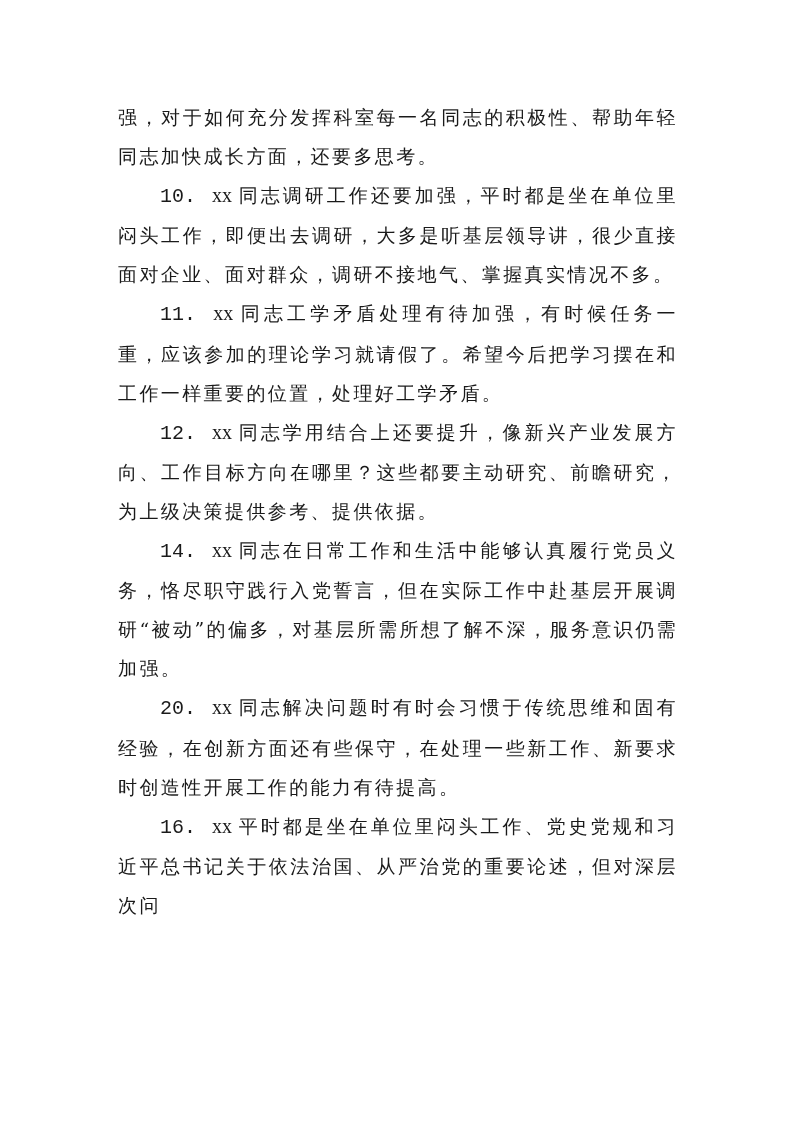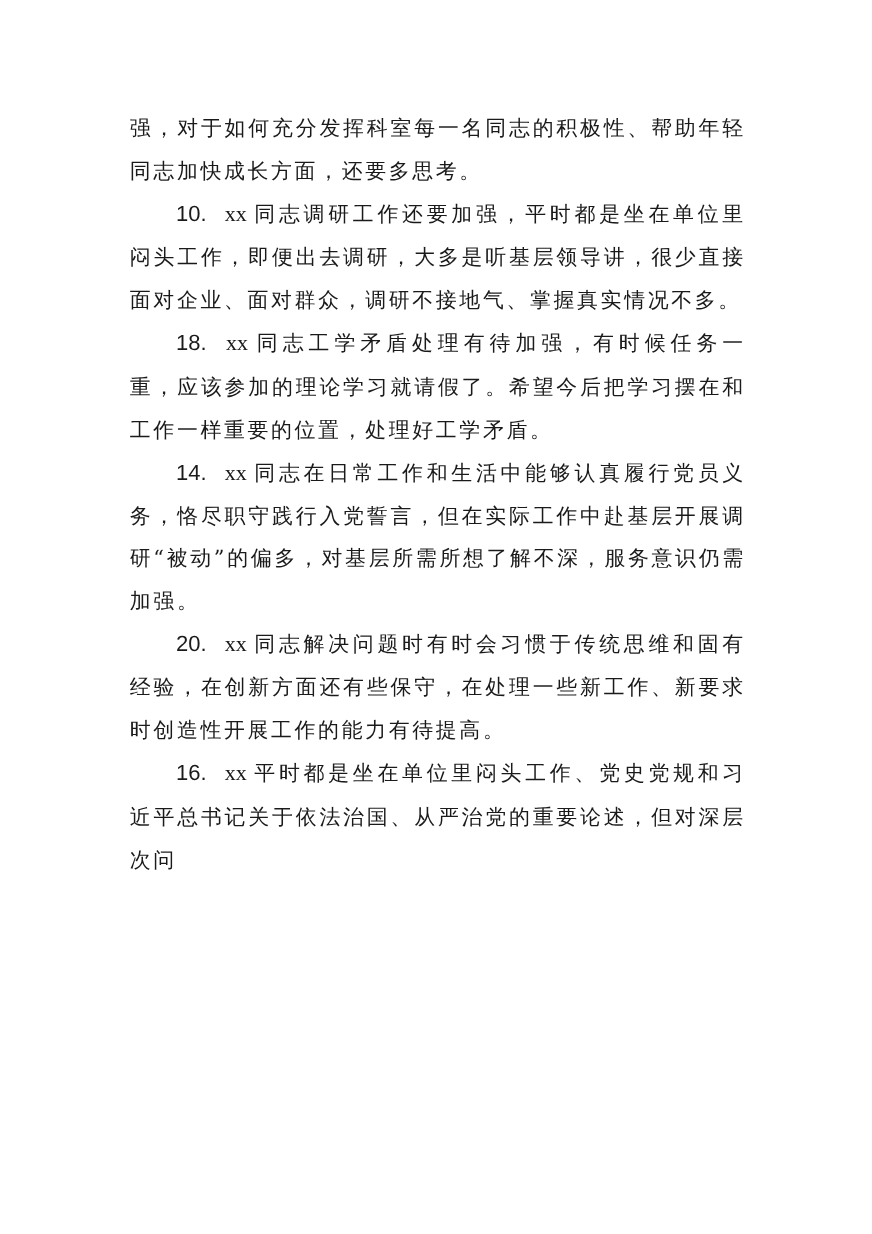--- a/index.html
+++ b/index.html
@@ -35,21 +35,21 @@
     .para {
       margin: 0;
       padding: 0;
       text-align: justify;
       text-justify: inter-character;
     }
     .para.indent {
       text-indent: 42px;
     }
     .num {
-      font-family: Liberation Sans, sans-serif;
+      font-family: Liberation Mono, monospace;
       letter-spacing: 0;
       font-size: 20px;
     }
     .xx {
       font-family: "Liberation Serif", "DejaVu Serif", serif;
       letter-spacing: 0;
       font-size: 20px;
       margin-right: 6px;
       margin-left: 7px;
     }
@@ -63,24 +63,28 @@
     <p class="para">
       <span>强，对于如何充分发挥科室每一名同志的积极性、帮助年轻同志加快成长方面，还要多思考。</span>
     </p>
 
     <p class="para indent">
       <span class="num">10.</span>
       <span class="xx">xx</span><span>同志调研工作还要加强，平时都是坐在单位里闷头工作，即便出去调研，大多是听基层领导讲，很少直接面对企业、面对群众，调研不接地气、掌握真实情况不多。</span>
     </p>
 
     <p class="para indent">
-      <span class="num">18.</span>
+      <span class="num">11.</span>
       <span class="xx">xx</span><span>同志工学矛盾处理有待加强，有时候任务一重，应该参加的理论学习就请假了。希望今后把学习摆在和工作一样重要的位置，处理好工学矛盾。</span>
     </p>
 
+    <p class="para indent">
+      <span class="num">12.</span>
+      <span class="xx">xx</span><span>同志学用结合上还要提升，像新兴产业发展方向、工作目标方向在哪里？这些都要主动研究、前瞻研究，为上级决策提供参考、提供依据。</span>
+    </p>
 
 
     <p class="para indent">
       <span class="num">14.</span>
       <span class="xx">xx</span><span>同志在日常工作和生活中能够认真履行党员义务，恪尽职守践行入党誓言，但在实际工作中赴基层开展调研“被动”的偏多，对基层所需所想了解不深，服务意识仍需加强。</span>
     </p>
 
     <p class="para indent">
       <span class="num">20.</span>
       <span class="xx">xx</span><span>同志解决问题时有时会习惯于传统思维和固有经验，在创新方面还有些保守，在处理一些新工作、新要求时创造性开展工作的能力有待提高。</span>

